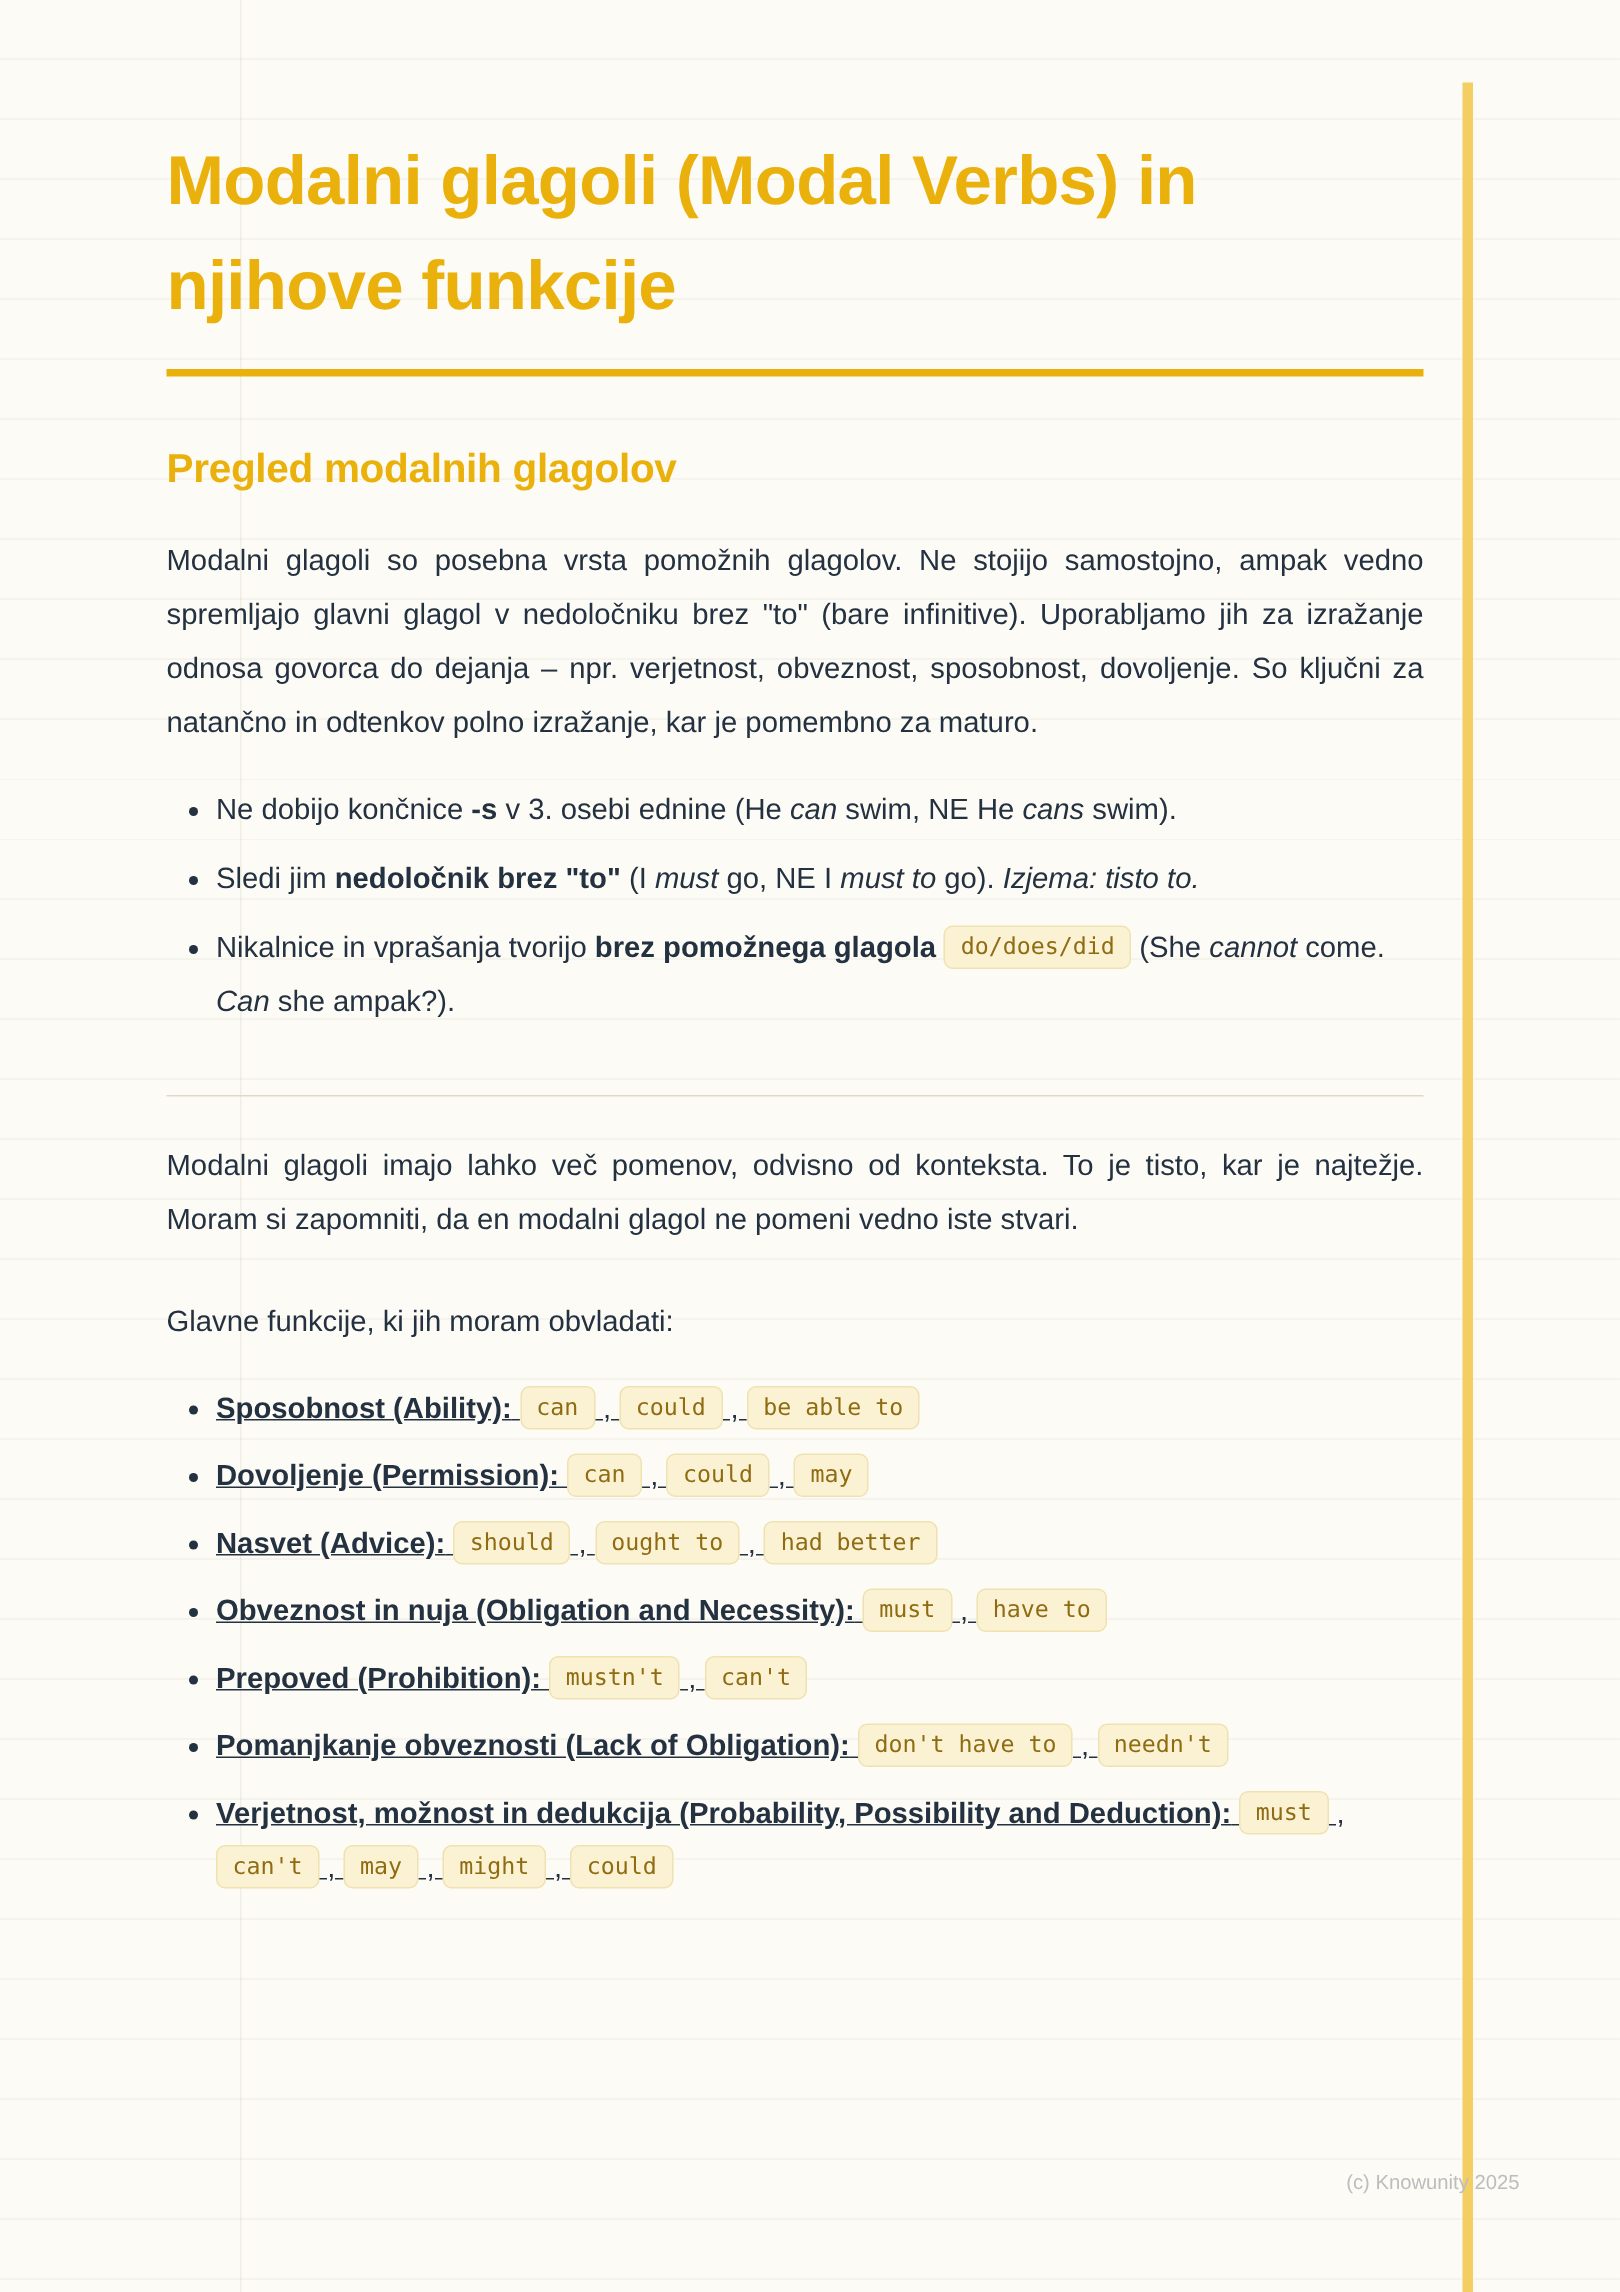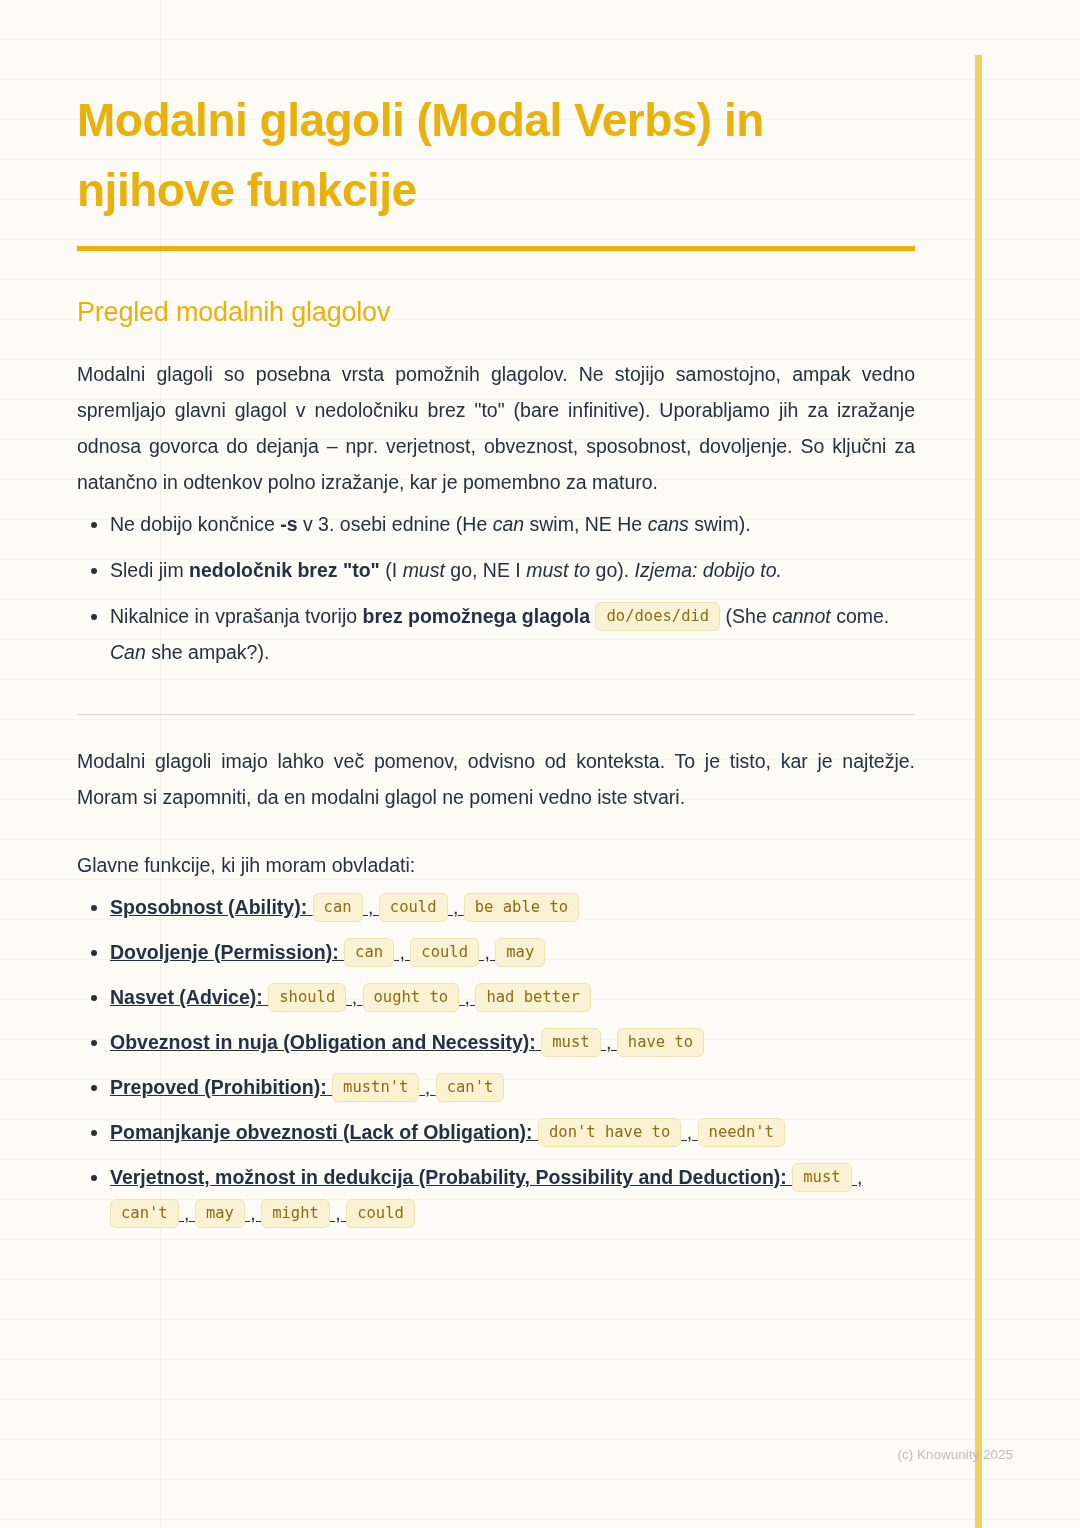--- a/index.html
+++ b/index.html
@@ -24,45 +24,45 @@
   }
   .paper-vline{
     position:absolute;top:0;bottom:0;left:160px;width:1px;
     background:rgba(100,90,55,0.08);pointer-events:none;
   }
   .yellow-stripe{
     position:absolute;top:55px;bottom:0;left:975px;width:7px;
     background:var(--stripe);pointer-events:none;
   }
   .content{
-    position:absolute;left:77px;top:86px;width:838px;
+    position:absolute;left:111px;top:86px;width:838px;
   }
   .page-title{
     margin:0;
     font-size:46px;line-height:1.52;font-weight:800;letter-spacing:-0.5px;
     color:var(--accent);
   }
   .title-rule{
     height:5px;background:var(--accent);border:none;margin:20px 0 0;
   }
   .section-heading{
     margin:46px 0 0;
-    font-size:27px;font-weight:400;letter-spacing:-0.2px;
+    font-size:27px;font-weight:700;letter-spacing:-0.2px;
     color:var(--accent);
   }
   .body-par{
     margin:28px 0 0;
     font-size:19.5px;line-height:36px;text-align:justify;
   }
   .list-intro{
     margin:32px 0 0;
     font-size:19.5px;line-height:36px;
   }
   ul.bullet-list{
-    margin:6px 0 0;padding-left:33px;
+    margin:22px 0 0;padding-left:33px;
   }
   ul.bullet-list li{
     margin:0 0 10px;
     font-size:19.5px;line-height:36px;
   }
   ul.bullet-list.func-list li{
     margin-bottom:9px;
     text-decoration:underline;
   }
   .seg-bold{font-weight:700;}
@@ -99,21 +99,21 @@
 <div class="content">
 
   <h1 class="page-title">Modalni glagoli (Modal Verbs) in njihove funkcije</h1>
   <hr class="title-rule">
 
   <section>
     <h2 class="section-heading">Pregled modalnih glagolov</h2>
     <p class="body-par">Modalni glagoli so posebna vrsta pomožnih glagolov. Ne stojijo samostojno, ampak vedno spremljajo glavni glagol v nedoločniku brez "to" (bare infinitive). Uporabljamo jih za izražanje odnosa govorca do dejanja – npr. verjetnost, obveznost, sposobnost, dovoljenje. So ključni za natančno in odtenkov polno izražanje, kar je pomembno za maturo.</p>
     <ul class="bullet-list">
         <li><span class="seg-plain">Ne dobijo končnice </span><span class="seg-bold">-s</span><span class="seg-plain"> v 3. osebi ednine (He </span><span class="seg-italic">can</span><span class="seg-plain"> swim, NE He </span><span class="seg-italic">cans</span><span class="seg-plain"> swim).</span></li>
-        <li><span class="seg-plain">Sledi jim </span><span class="seg-bold">nedoločnik brez "to"</span><span class="seg-plain"> (I </span><span class="seg-italic">must</span><span class="seg-plain"> go, NE I </span><span class="seg-italic">must to</span><span class="seg-plain"> go). </span><span class="seg-italic">Izjema: dobijo to.</span></li>
+        <li><span class="seg-plain">Sledi jim </span><span class="seg-bold">nedoločnik brez "to"</span><span class="seg-plain"> (I </span><span class="seg-italic">must</span><span class="seg-plain"> go, NE I </span><span class="seg-italic">must to</span><span class="seg-plain"> go). </span><span class="seg-italic">Izjema: tisto to.</span></li>
         <li><span class="seg-plain">Nikalnice in vprašanja tvorijo </span><span class="seg-bold">brez pomožnega glagola</span><span class="seg-plain"> </span><span class="seg-code">do/does/did</span><span class="seg-plain"> (She </span><span class="seg-italic">cannot</span><span class="seg-plain"> come. </span><span class="seg-italic">Can</span><span class="seg-plain"> she ampak?).</span></li>
       </ul>
   </section>
 
   <hr class="section-divider">
 
   <section>
     <p class="body-par">Modalni glagoli imajo lahko več pomenov, odvisno od konteksta. To je tisto, kar je najtežje. Moram si zapomniti, da en modalni glagol ne pomeni vedno iste stvari.</p>
     <p class="list-intro">Glavne funkcije, ki jih moram obvladati:</p>
     <ul class="bullet-list func-list">

